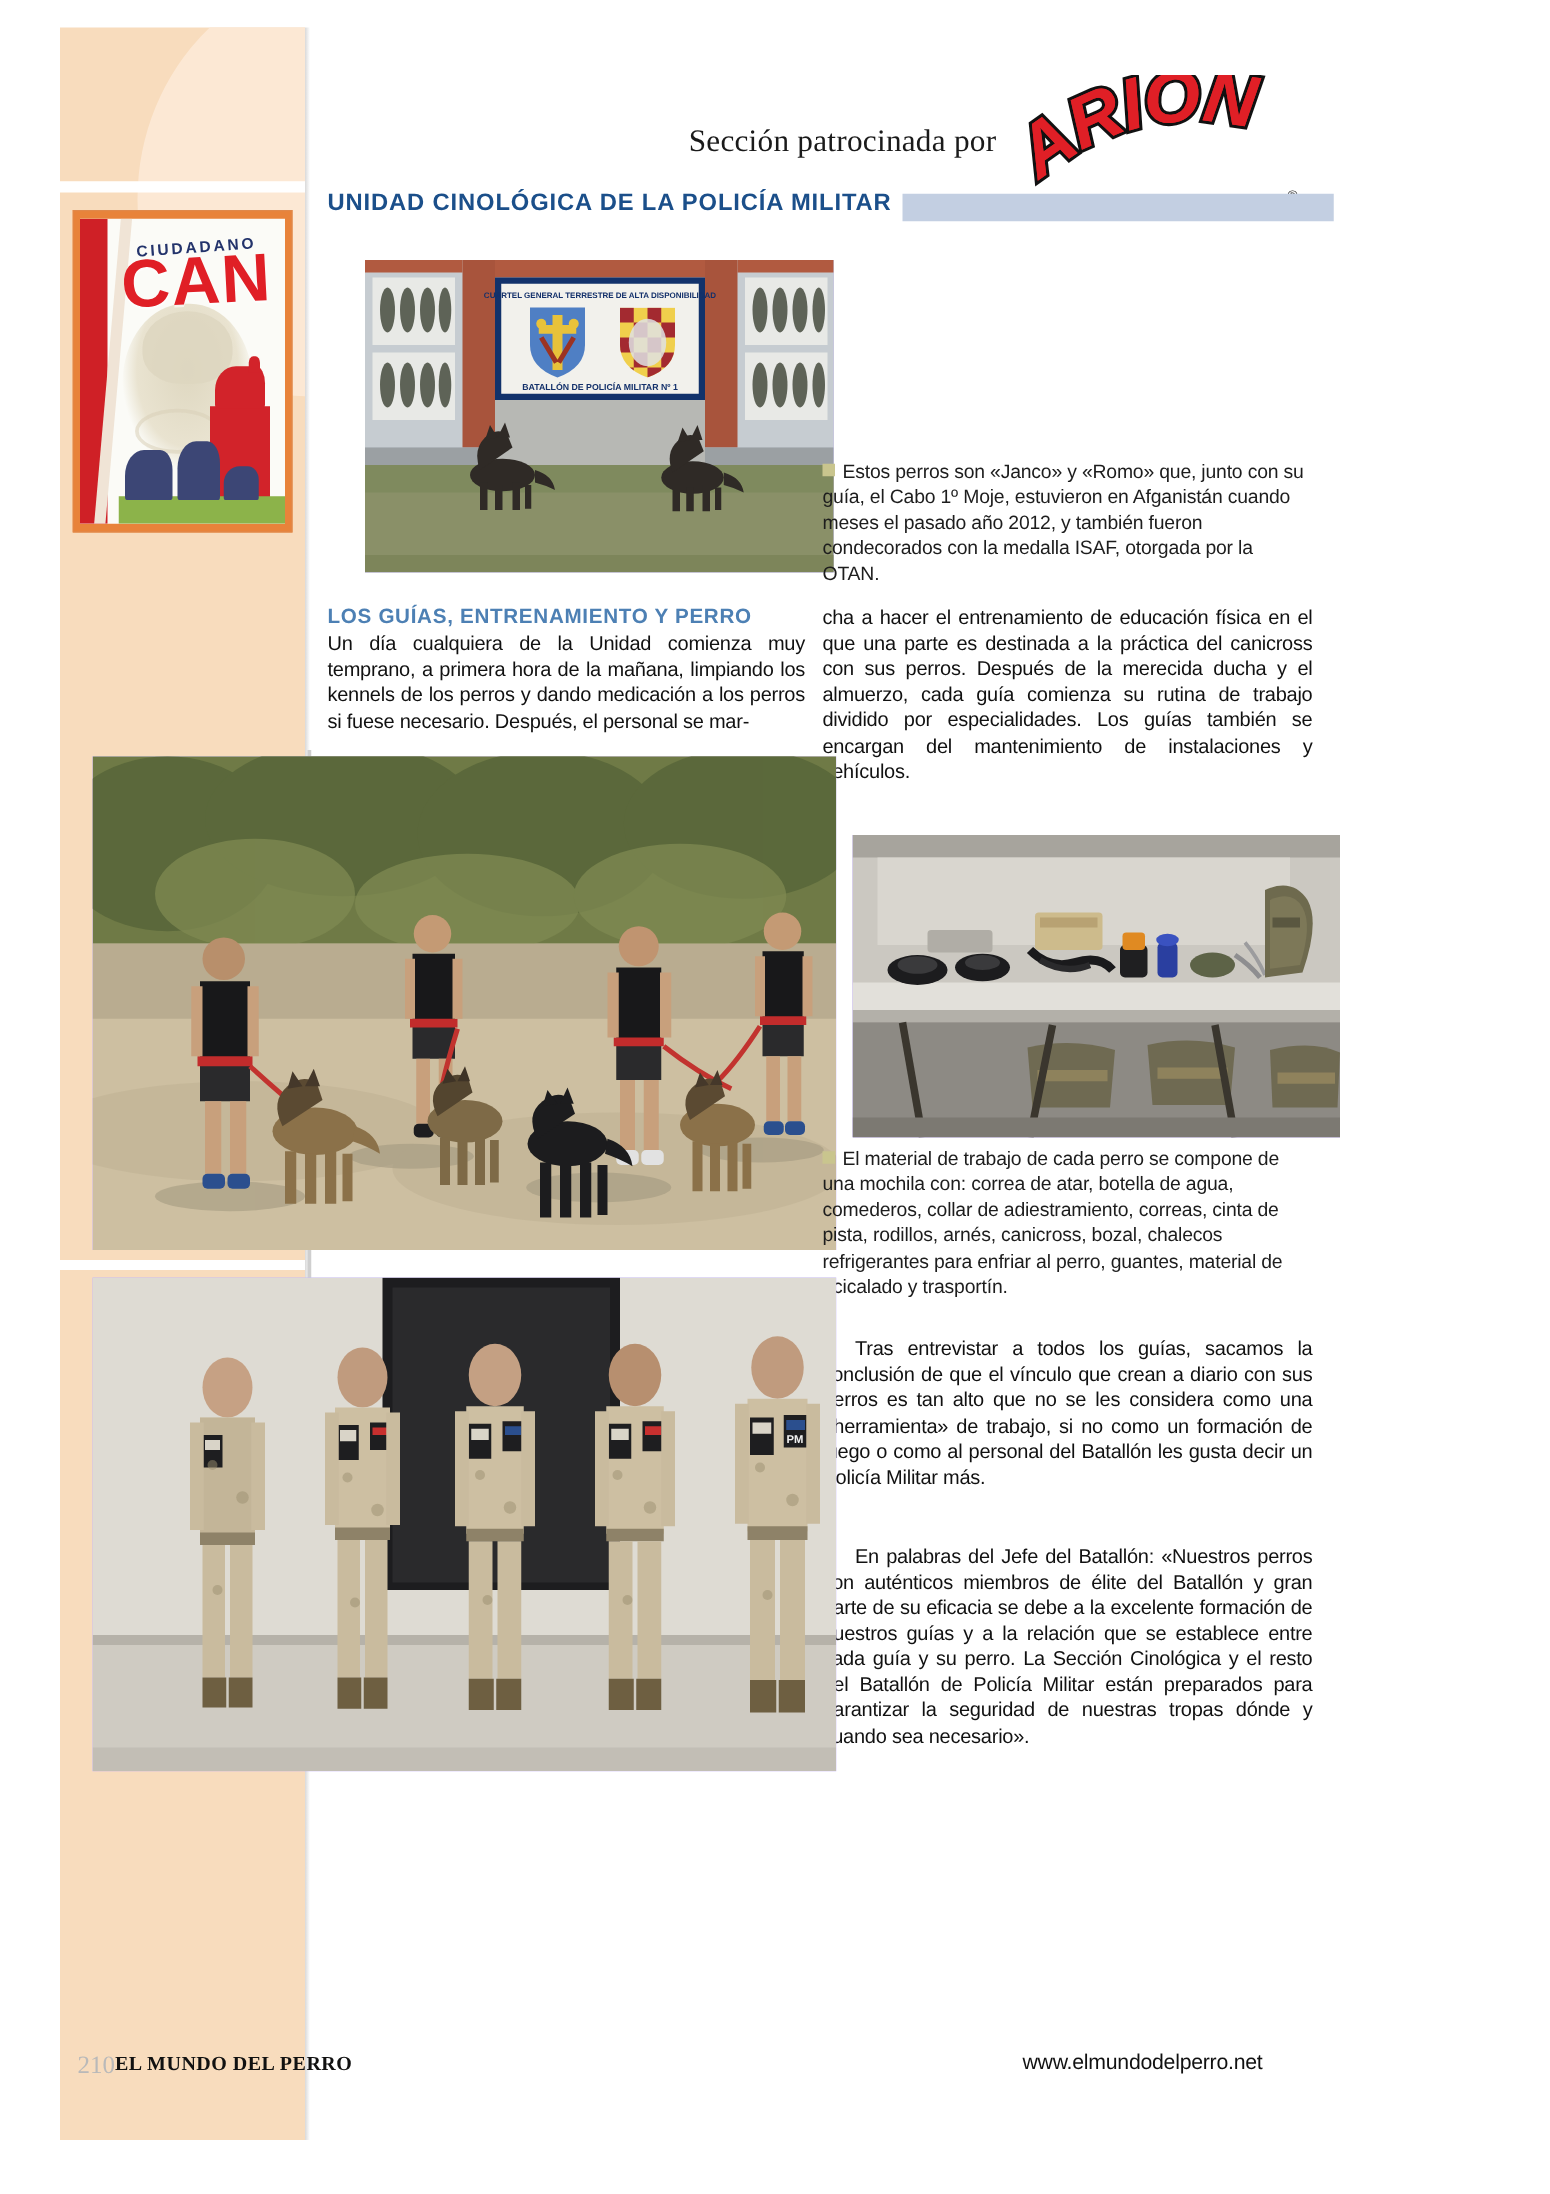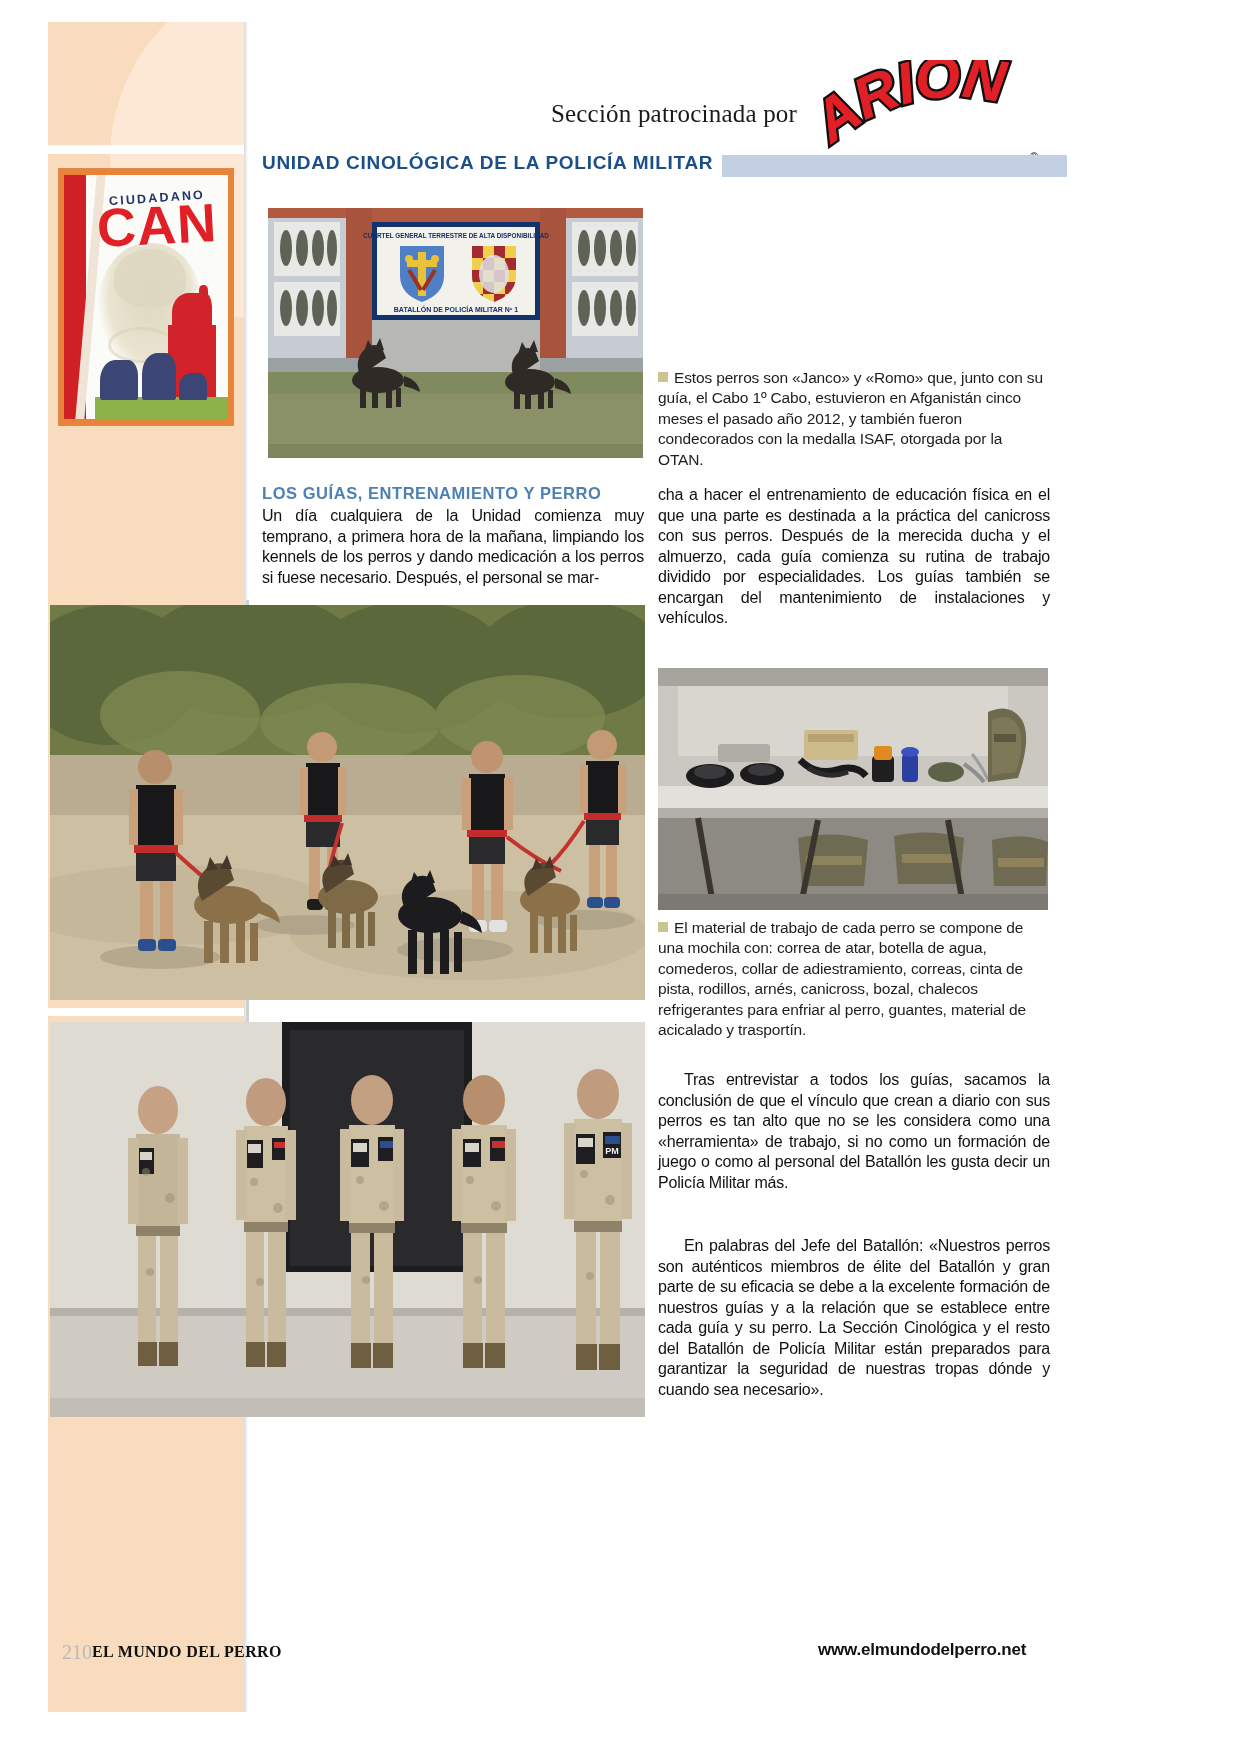--- a/index.html
+++ b/index.html
@@ -108,21 +108,21 @@
   .sil{position:absolute;background:#3c4675;}
   .sil1{left:36px;top:185px;width:38px;height:40px;border-radius:40% 26% 4% 4% / 52% 40% 6% 6%;}
   .sil2{left:78px;top:178px;width:34px;height:47px;border-radius:44% 30% 4% 4% / 46% 38% 6% 6%;}
   .sil3{left:115px;top:198px;width:28px;height:27px;border-radius:46% 32% 4% 4% / 50% 40% 6% 6%;}
   .sil-ring{
     position:absolute;left:44px;top:152px;width:62px;height:30px;
     border:3px solid #d8d0b8;border-radius:50%;opacity:.55;
   }
 
   
-  .photo{position:absolute;overflow:hidden;background:#c4b5fd;}
+  .photo{position:absolute;overflow:hidden;background:#c4b5fd;margin-left:24px;}
   .photo svg, .photo .ph{display:block;width:100%;height:100%;}
 
   #photo-entrance{left:268px;top:208px;width:375px;height:250px;}
   #photo-run{left:50px;top:605px;width:595px;height:395px;}
   #photo-equipment{left:658px;top:668px;width:390px;height:242px;}
   #photo-team{left:50px;top:1022px;width:595px;height:395px;}
 
   
   .caption{
     position:absolute;
@@ -161,21 +161,21 @@
     position:absolute;left:62px;top:1641px;
     font-family:"Liberation Serif", serif;font-size:20px;color:#b9b9b9;
   }
   .footer-brand{
     position:absolute;left:92px;top:1643px;
     font-family:"Liberation Serif", serif;font-size:16px;font-weight:bold;
     color:#111;letter-spacing:.4px;
   }
   .footer-url{
     position:absolute;left:818px;top:1640px;
-    font-size:17px;font-weight:bold;color:#111;letter-spacing:-.2px;text-align:center;
+    font-size:17px;font-weight:normal;color:#111;letter-spacing:-.2px;text-align:center;
   }
 </style>
 </head>
 <body>
 
 <div id="page">
 
   <div class="left-band">
     <div class="swoosh"></div>
   </div>
@@ -323,21 +323,21 @@
           <rect x="257" y="182" width="6" height="19"></rect>
         <rect x="270" y="180" width="6" height="21"></rect>
           <rect x="280" y="182" width="5" height="18"></rect>
         <path d="M287 170 q14 4 16 16 q-8 -4 -16 -6 z"></path>
       </g>
       <rect x="0" y="236" width="375" height="14" fill="#7d855a"></rect>
     </svg>
   </div>
 
   <div class="caption" id="caption-dogs">
-    <span class="cap-marker"></span><span>Estos perros son «Janco» y «Romo» que, junto con su guía, el Cabo 1º Cabo, estuvieron en Afganistán cinco meses el pasado año 2012, y también fueron condecorados con la medalla ISAF, otorgada por la OTAN.</span>
+    <span class="cap-marker"></span><span>Estos perros son «Janco» y «Romo» que, junto con su guía, el Cabo 1º Moje, estuvieron en Afganistán cuando meses el pasado año 2012, y también fueron condecorados con la medalla ISAF, otorgada por la OTAN.</span>
   </div>
 
   <div class="subhead">LOS GUÍAS, ENTRENAMIENTO Y PERRO</div>
   <div class="col" id="col-right-1">
     <p>cha a hacer el entrenamiento de educación física en el que una parte es destinada a la práctica del canicross con sus perros. Después de la merecida ducha y el almuerzo, cada guía comienza su rutina de trabajo dividido por especialidades. Los guías también se encargan del mantenimiento de instalaciones y vehículos.</p>
   </div>
 
   <div class="col" id="col-left">
     <p>Un día cualquiera de la Unidad comienza muy temprano, a primera hora de la mañana, limpiando los kennels de los perros y dando medicación a los perros si fuese necesario. Después, el personal se mar-</p>
   </div>

